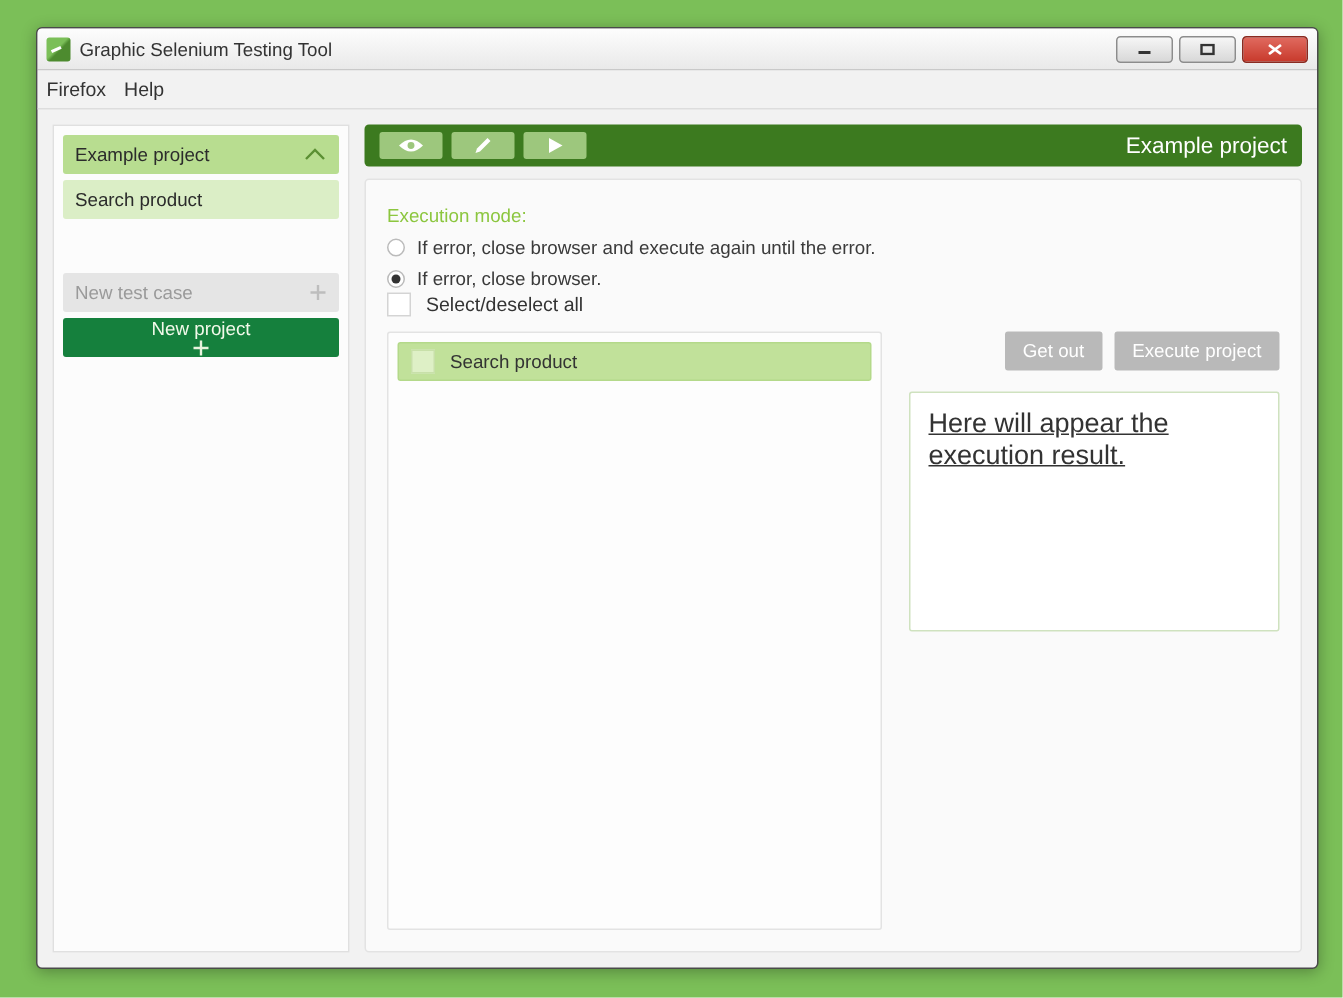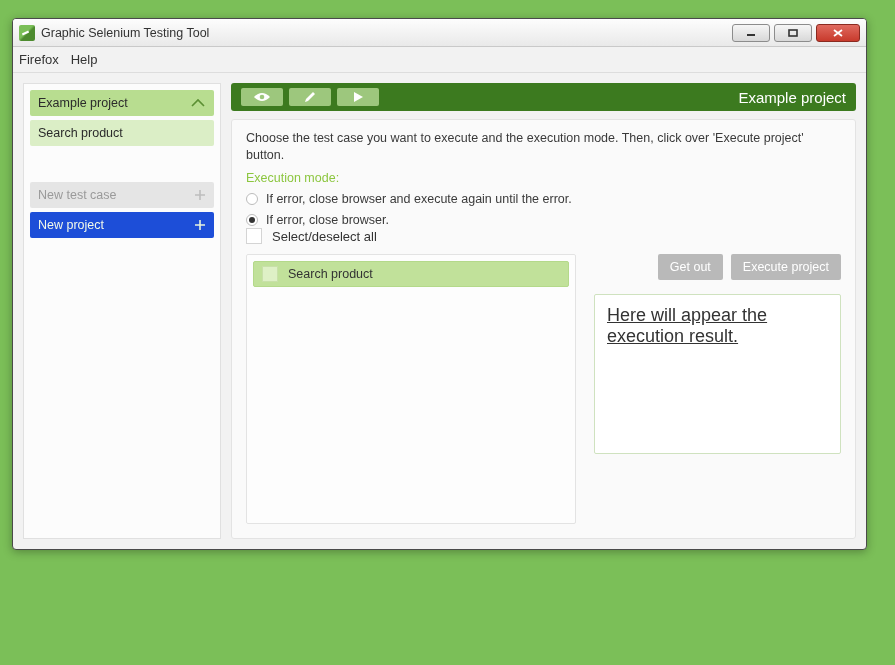--- a/index.html
+++ b/index.html
@@ -8,22 +8,22 @@
     font-size: 13px;
     background: #7bbf58;
     width: 895px;
     height: 665px;
     position: relative;
     overflow: hidden;
     color: #333;
   }
   .window {
     position: absolute;
-    left: 12px; top: 18px;
-    width: 855px; height: 532px;
+    left: 24px; top: 18px;
+    width: 855px; height: 628px;
     background: #f2f2f2;
     border: 1px solid #4a4a4a;
     border-radius: 4px;
     box-shadow: 0 2px 10px rgba(0,0,0,0.3);
     display: flex;
     flex-direction: column;
     overflow: hidden;
   }
   .titlebar {
     height: 28px;
@@ -92,21 +92,21 @@
     margin-bottom: 4px;
     font-size: 12.5px;
     cursor: pointer;
   }
   .side-proj { background: #b8dd90; color:#2b2b2b; }
   .side-proj .chev {
     color:#4c7b22;
   }
   .side-tc { background: #dbeec6; color:#2b2b2b; }
   .side-new { background: #e5e5e5; color:#9a9a9a;margin-top:36px; }
-  .side-new2 { background: #1d4ed8; color:#f2f9ea; }
+  .side-new2 { background: #15803d; color:#f2f9ea;flex-direction:column; }
   .side-new .plus, .side-new2 .plus { color: inherit; }
   .chev svg, .plus svg { display:block; }
   .content {
     flex:1;
     display:flex;
     flex-direction:column;
   }
   .content-header {
     height: 28px;
     background: #3c7a1f;
@@ -296,21 +296,20 @@
           <svg width="12" height="12" viewBox="0 0 12 12">
             <path d="M2 1 L11 6 L2 11 Z" fill="#fff"></path>
           </svg>
         </div>
         <div class="hdr-title">Example project</div>
       </div>
 
       <div class="panel">
         <div class="panel-top">
           <div class="instructions">
-            <div>Choose the test case you want to execute and the execution mode. Then, click over 'Execute project' button.</div>
             <div class="execmode-label">Execution mode:</div>
             <div class="radio-row">
               <div class="radio"></div>
               <span>If error, close browser and execute again until the error.</span>
             </div>
             <div class="radio-row">
               <div class="radio filled"></div>
               <span>If error, close browser.</span>
             </div>
           </div>

